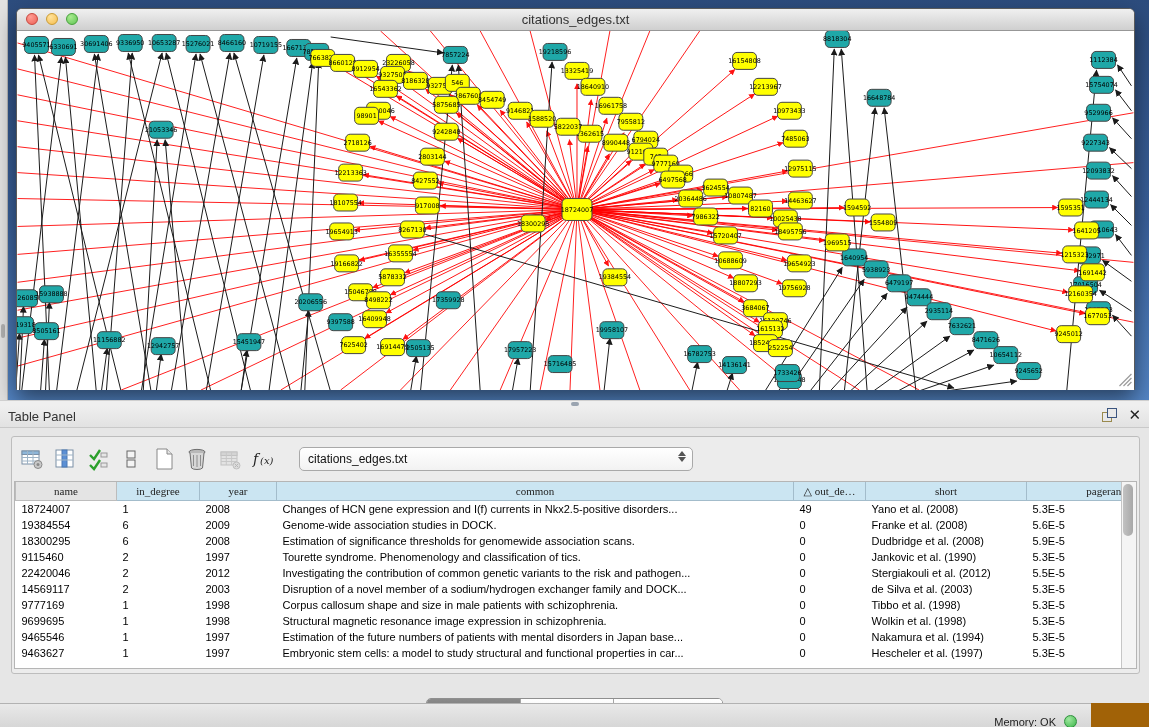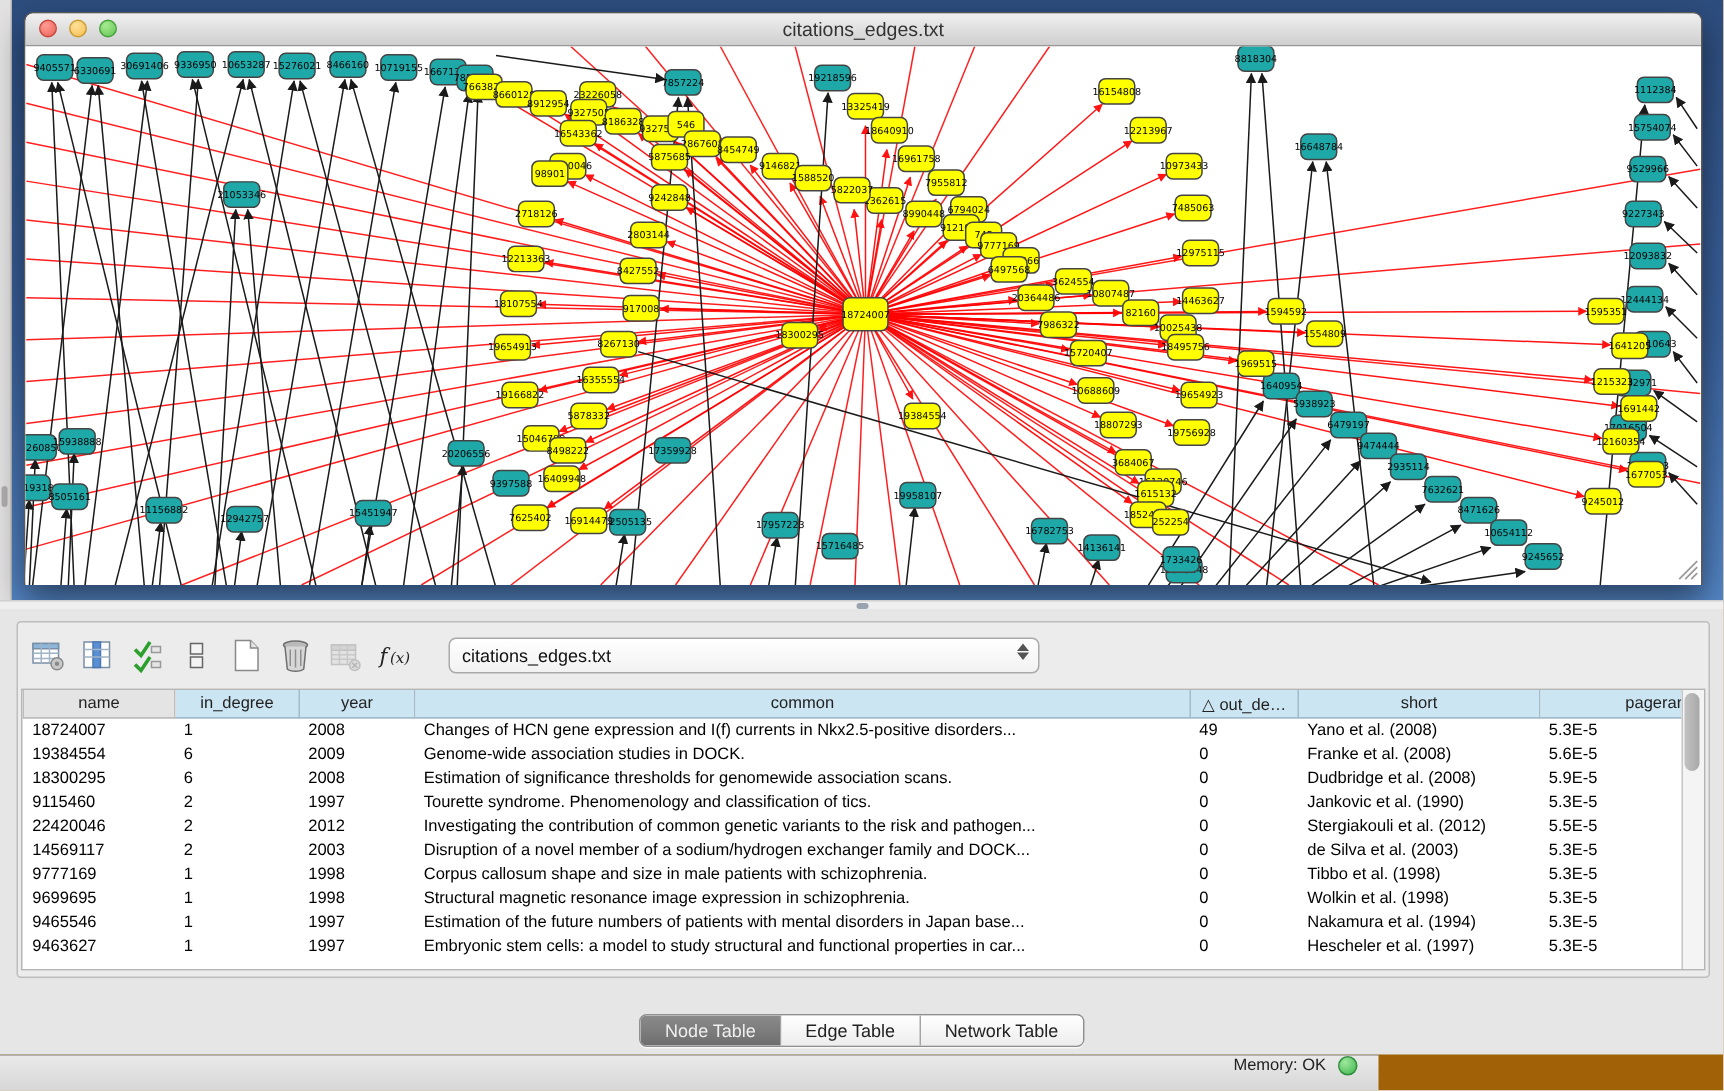--- a/index.html
+++ b/index.html
@@ -48,34 +48,34 @@
   .combo .val{font-size:12px;color:#111;margin-left:8px;}
   .combo .steppers{position:absolute;right:6px;top:3px;display:flex;flex-direction:column;gap:1px;}
   .combo .steppers span{display:block;width:0;height:0;border-left:4px solid transparent;border-right:4px solid transparent;}
   .combo .up{border-bottom:5px solid #555;}
   .combo .down{border-top:5px solid #555;}
 
   .tablewrap{position:absolute;left:2px;top:44px;width:1123px;height:188px;background:#fff;border:1px solid #b5b5b5;box-sizing:border-box;display:flex;}
   .gridarea{flex:1 1 auto;overflow:hidden;}
   table.cy{border-collapse:collapse;table-layout:fixed;width:1108px;font-size:11px;}
   table.cy th{height:18px;background:#cbe5f2;border:1px solid #a3bccb;border-top:none;font-weight:normal;color:#222;
-    text-align:center;padding:0 4px;overflow:hidden;white-space:nowrap;}
+    text-align:center;padding:0 4px;overflow:hidden;white-space:nowrap;font-family:Liberation Serif, serif;}
   table.cy th.first{background:#e4e4e4;border-color:#bcbcbc;}
   table.cy td{height:16px;padding:0 6px;color:#000;white-space:nowrap;overflow:hidden;text-overflow:ellipsis;border:none;}
   .vsb{flex:0 0 14px;background:#f4f4f4;border-left:1px solid #c6c6c6;position:relative;}
   .vsb .thumb{position:absolute;left:1px;top:2px;width:10px;height:52px;background:linear-gradient(90deg,#c2c2c2,#a8a8a8);border-radius:6px;}
 
   .tabbar{position:absolute;left:0;top:270px;width:1149px;display:flex;justify-content:center;}
   .segctl{display:flex;border:1px solid #8f8f8f;border-radius:5px;overflow:hidden;background:#fff;box-shadow:0 1px 0 rgba(255,255,255,.7);}
   .seg{font-size:12px;padding:3px 16px;color:#222;background:linear-gradient(180deg,#ffffff,#ededed);border-right:1px solid #a5a5a5;cursor:default;}
   .seg:last-child{border-right:none;}
   .seg.sel{background:linear-gradient(180deg,#8b8b8b,#6e6e6e);color:#efefef;}
 
-  .statusbar{position:absolute;left:0;top:703px;width:919px;height:24px;background:linear-gradient(180deg,#e9e9e9,#d6d6d6);
-    border-top:1px solid #b2b2b2;display:flex;align-items:flex-start;justify-content:flex-end;}
+  .statusbar{position:absolute;left:0;top:703px;width:1091px;height:24px;background:linear-gradient(180deg,#e9e9e9,#d6d6d6);
+    border-top:1px solid #b2b2b2;display:flex;align-items:flex-end;justify-content:flex-end;}
   .statusbar .mem{font-size:11px;color:#222;margin-right:8px;}
   .memdot{width:13px;height:13px;border-radius:50%;margin-right:14px;
     background:radial-gradient(circle at 35% 30%,#9fe89f,#3cb54a);border:1px solid #2e8f3c;box-sizing:border-box;}
 </style>
 </head>
 <body>
 
 <div class="screen">
 
   <div class="desktop"></div>
@@ -830,20 +830,30 @@
           <line x1="1125" y1="384" x2="1133" y2="376"></line>
           <line x1="1129" y1="384" x2="1133" y2="380"></line>
         </g>
       </svg>
   </div>
 
   <div class="table-panel">
     <div class="splitter">
         <div class="dimple"></div>
       </div>
+    <div class="panel-header">
+      <span class="ptitle">Table Panel</span>
+      <div class="hicons">
+        <span class="float-ico">
+            <span class="b"></span>
+            <span class="f"></span>
+          </span>
+        <span class="close-ico">✕</span>
+      </div>
+    </div>
 
     <div class="panel-body">
       <div class="inner-frame">
         <div class="toolbar" id="toolbar">
             <div class="tbico">
               <svg width="24" height="24">
                 <rect x="2" y="4" width="17" height="13" fill="#fff" stroke="#7a8fa6"></rect>
                 <rect x="2" y="4" width="17" height="3.5" fill="#8db6d9" stroke="#7a8fa6"></rect>
                 <path d="M2 10.5h17M2 14h17M7.5 4v13M13 4v13" stroke="#9fb4c6" fill="none"></path>
                 <circle cx="18" cy="17.5" r="4" fill="#c9c9c9" stroke="#8a8a8a"></circle>

